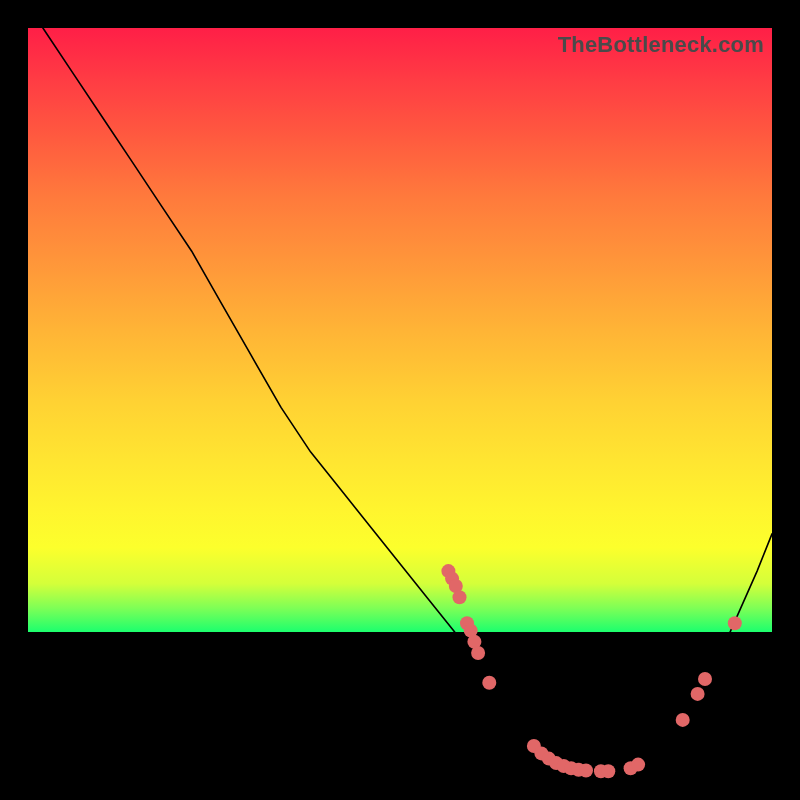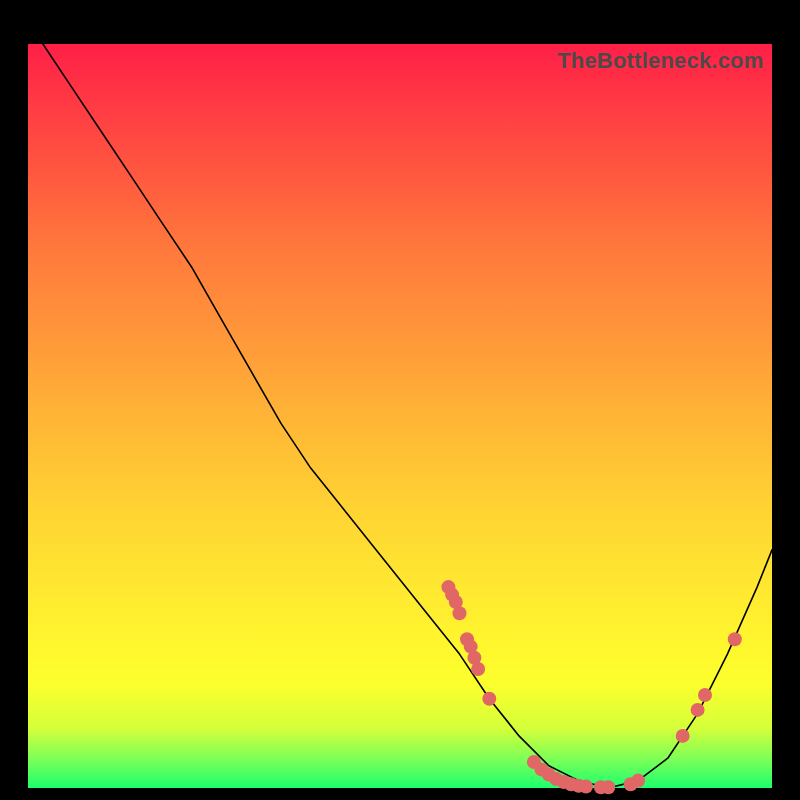--- a/index.html
+++ b/index.html
@@ -9,37 +9,36 @@
     height: 800px;
     background: #000;
     overflow: hidden;
     font-family: Arial, Helvetica, sans-serif;
   }
   .frame {
     position: absolute;
     left: 28px;
     top: 28px;
     width: 744px;
-    height: 744px;
+    height: 604px;
     background: linear-gradient(to bottom,
       #ff1f47 0%,
       #ff3a44 8%,
       #ff5a3f 18%,
       #ff7a3c 28%,
       #ff943a 38%,
       #ffb436 50%,
       #ffd233 62%,
       #ffe631 72%,
       #fff52e 80%,
       #fcff2c 86%,
       #d4ff3a 92%,
       #7fff56 96%,
       #1cff6e 100%
     );
-    margin-top: 16px;
   }
   .watermark {
     position: absolute;
     top: 4px;
     right: 8px;
     color: #4a4a4a;
     font-size: 22px;
     font-weight: 600;
     letter-spacing: 0.2px;
     user-select: none;

